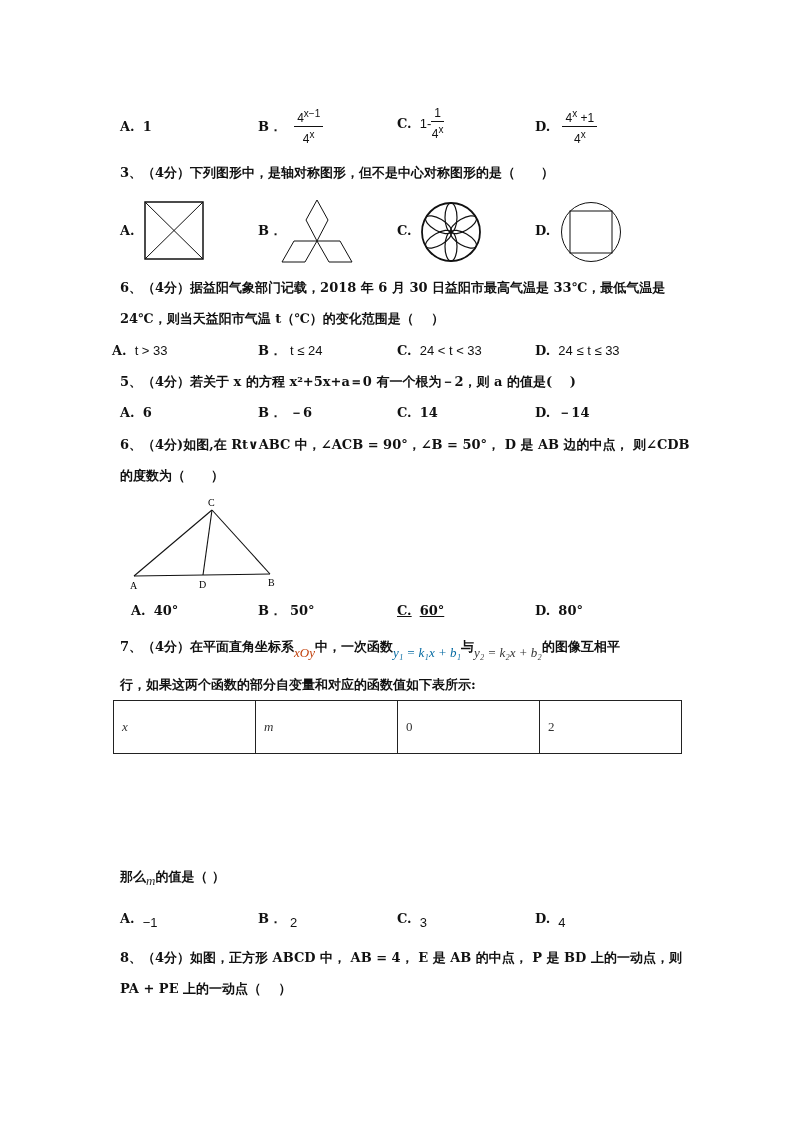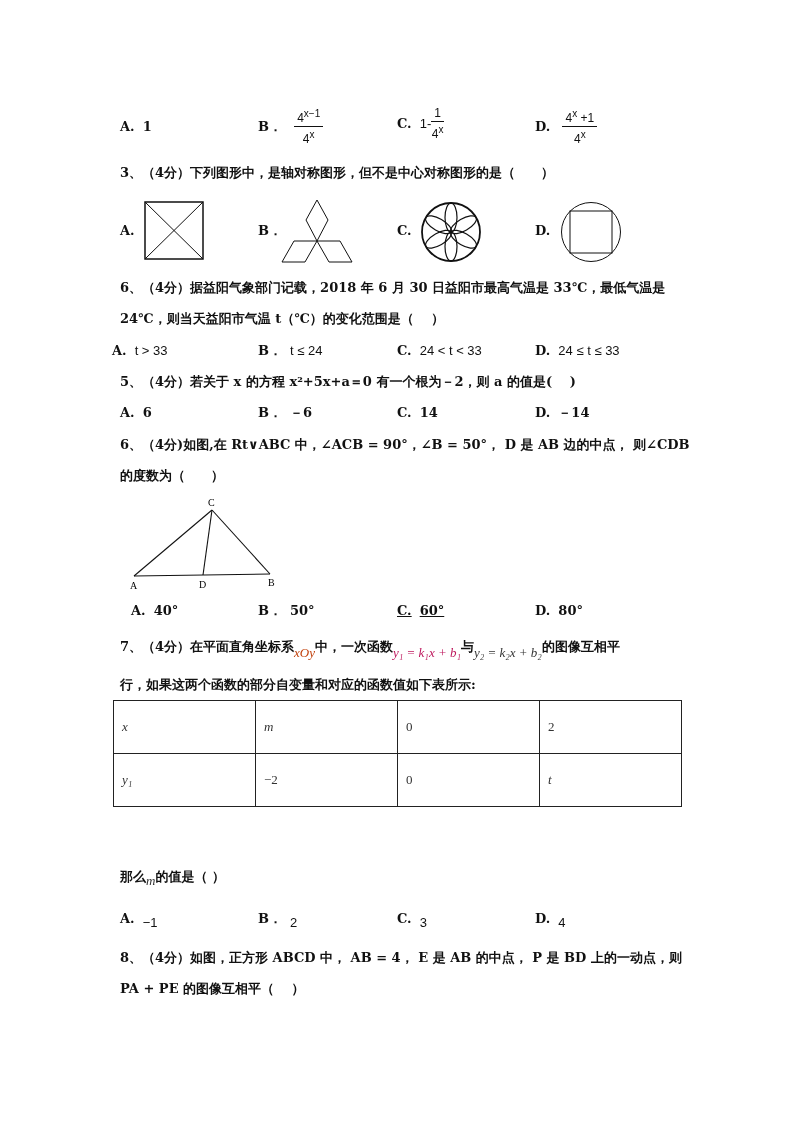--- a/index.html
+++ b/index.html
@@ -107,43 +107,37 @@
   <text x="10" y="95" font-size="10" font-family="Liberation Serif, serif">A</text>
   <text x="79" y="94" font-size="10" font-family="Liberation Serif, serif">D</text>
   <text x="148" y="92" font-size="10" font-family="Liberation Serif, serif">B</text>
 </svg>
 <div class="opt" style="left:120px; top:602px;margin-left:11px;"><span class="lbl">A.</span><span class="bold">40°</span></div>
 <div class="opt" style="left:258px; top:602px;"><span class="lbl">B．</span><span class="bold">50°</span></div>
 <div class="opt" style="left:397px; top:602px;text-decoration:underline;"><span class="lbl">C.</span><span class="bold">60°</span></div>
 <div class="opt" style="left:535px; top:602px;"><span class="lbl">D.</span><span class="bold">80°</span></div>
 
 <div class="line" style="top:638px;">
-  <span class="bold">7、（4分）在平面直角坐标系</span><span class="math" style="position:relative; top:6px; color:#c2410c;">xOy</span><span class="bold">中，一次函数</span><span class="math" style="position:relative; top:6px; color:#be185d;">y₁ = k₁x + b₁</span><span class="bold">与</span><span class="math" style="position:relative; top:6px; color:#333;">y₂ = k₂x + b₂</span><span class="bold">的图像互相平</span>
+  <span class="bold">7、（4分）在平面直角坐标系</span><span class="math" style="position:relative; top:6px; color:#c2410c;">xOy</span><span class="bold">中，一次函数</span><span class="math" style="position:relative; top:6px; color:#0369a1;">y₁ = k₁x + b₁</span><span class="bold">与</span><span class="math" style="position:relative; top:6px; color:#333;">y₂ = k₂x + b₂</span><span class="bold">的图像互相平</span>
 </div>
 <div class="line" style="top:676px;"><span class="bold">行，如果这两个函数的部分自变量和对应的函数值如下表所示:</span></div>
 
 <table class="vals">
   <tbody>
       <tr>
     <td class="it">x</td>
     <td class="it">m</td>
     <td>0</td>
     <td>2</td>
-  </tr>
-  <tr>
-    <td class="it">y₁</td>
-    <td>−2</td>
-    <td>0</td>
-    <td class="it">t</td>
   </tr>
 </tbody>
   </table>
 
 <div class="line" style="top:868px;">
   <span class="bold">那么</span><span class="math" style="position:relative; top:4px; color:#333;">m</span><span class="bold">的值是（ ）</span>
 </div>
 <div class="opt" style="left:120px; top:910px;"><span class="lbl">A.</span><span class="mathn" style="position:relative; top:4px;">−1</span></div>
 <div class="opt" style="left:258px; top:910px;"><span class="lbl">B．</span><span class="mathn" style="position:relative; top:4px;">2</span></div>
 <div class="opt" style="left:397px; top:910px;"><span class="lbl">C.</span><span class="mathn" style="position:relative; top:4px;">3</span></div>
 <div class="opt" style="left:535px; top:910px;"><span class="lbl">D.</span><span class="mathn" style="position:relative; top:4px;">4</span></div>
 
 <div class="line" style="top:949px;"><span class="bold">8、（4分）如图，正方形 ABCD 中， AB = 4， E 是 AB 的中点， P 是 BD 上的一动点，则</span></div>
-<div class="line" style="top:980px;"><span class="bold">PA + PE 的图像互相平（　 ）</span></div>
+<div class="line" style="top:980px;"><span class="bold">PA + PE 上的一动点（　 ）</span></div>
 
 </body></html>

